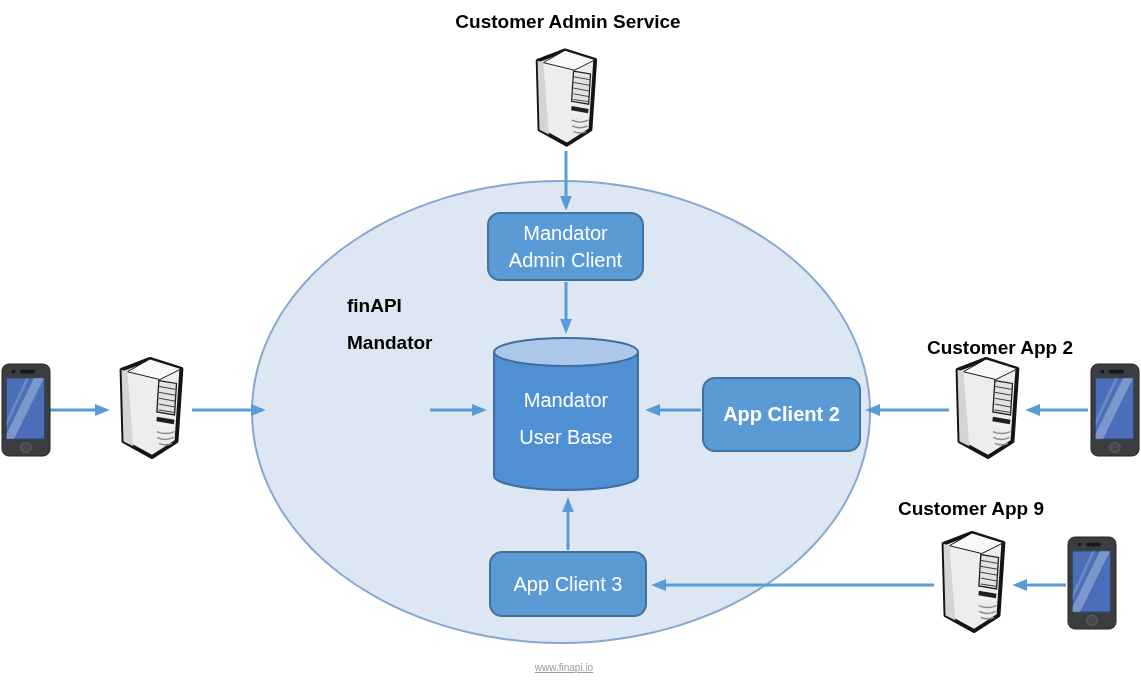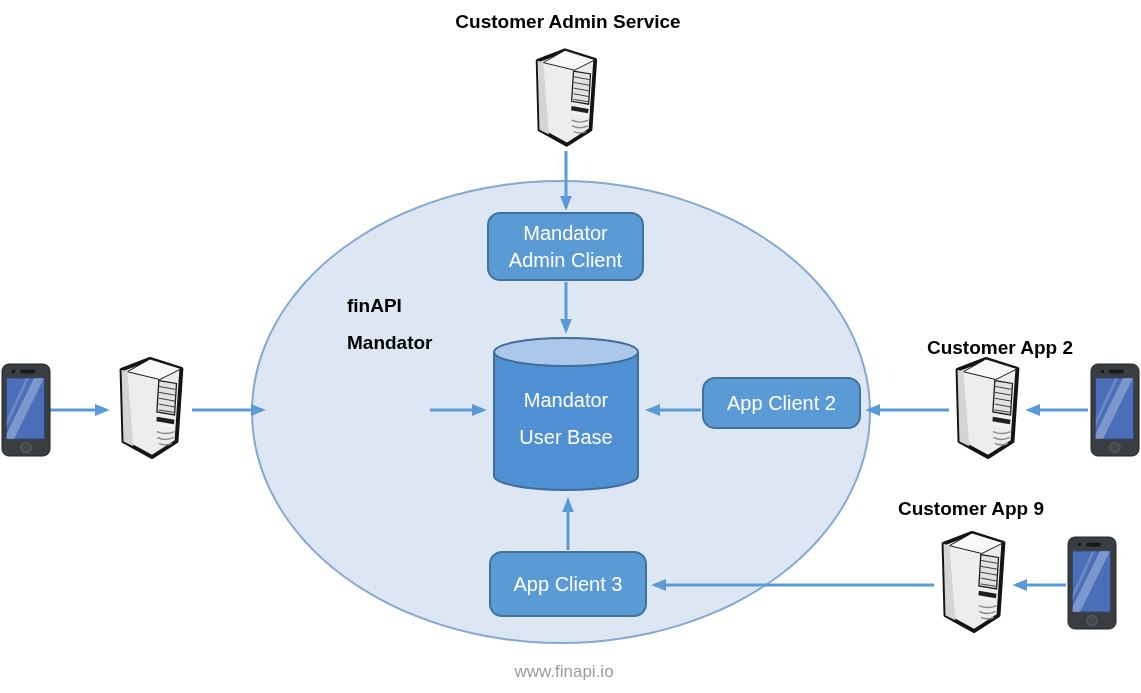--- a/index.html
+++ b/index.html
@@ -18,42 +18,42 @@
   .arrows{left:0;top:0;z-index:2;}
   
   .client-box{
     background:#5b9bd5;border:2px solid #41719c;border-radius:13px;
     box-sizing:border-box;color:#ffffff;display:flex;flex-direction:column;
     align-items:center;justify-content:center;text-align:center;
     font-size:20px;line-height:27px;z-index:3;
   }
   .box-admin-client{left:487px;top:212px;width:157px;height:69px;}
   .box-app1{left:270px;top:377px;width:159px;height:66px;}
-  .box-app2{left:702px;top:377px;width:159px;height:52px;}
+  .box-app2{left:702px;top:377px;width:159px;height:75px;font-weight:bold;}
   .box-app3{left:489px;top:551px;width:158px;height:66px;justify-content:center;}
   
   .cylinder{left:492px;top:336px;width:148px;height:156px;z-index:3;}
   .cyl-text{
     left:492px;top:336px;width:148px;height:156px;z-index:4;
     display:flex;flex-direction:column;align-items:center;justify-content:center;
     padding-top:10px;box-sizing:border-box;
     color:#ffffff;font-size:20px;line-height:37px;text-align:center;
   }
   
   .ext-label{
     color:#000000;font-size:19px;font-weight:700;text-align:center;z-index:4;
     letter-spacing:0px;
   }
   .zone-label{
     left:347px;top:264px;width:160px;color:#000000;font-size:19px;font-weight:600;
     line-height:37px;text-align:left;z-index:4;margin-top:23px;
   }
   .footer-url{
     left:464px;top:662px;width:200px;text-align:center;color:#9b9b9b;
-    font-size:17px;z-index:4;
+    font-size:10px;z-index:4;text-decoration:underline;
   }
   .icon{z-index:3;}
 </style>
 </head>
 <body>
 
 <div class="canvas">
 
   <div class="abs zone-ellipse"></div>
 

